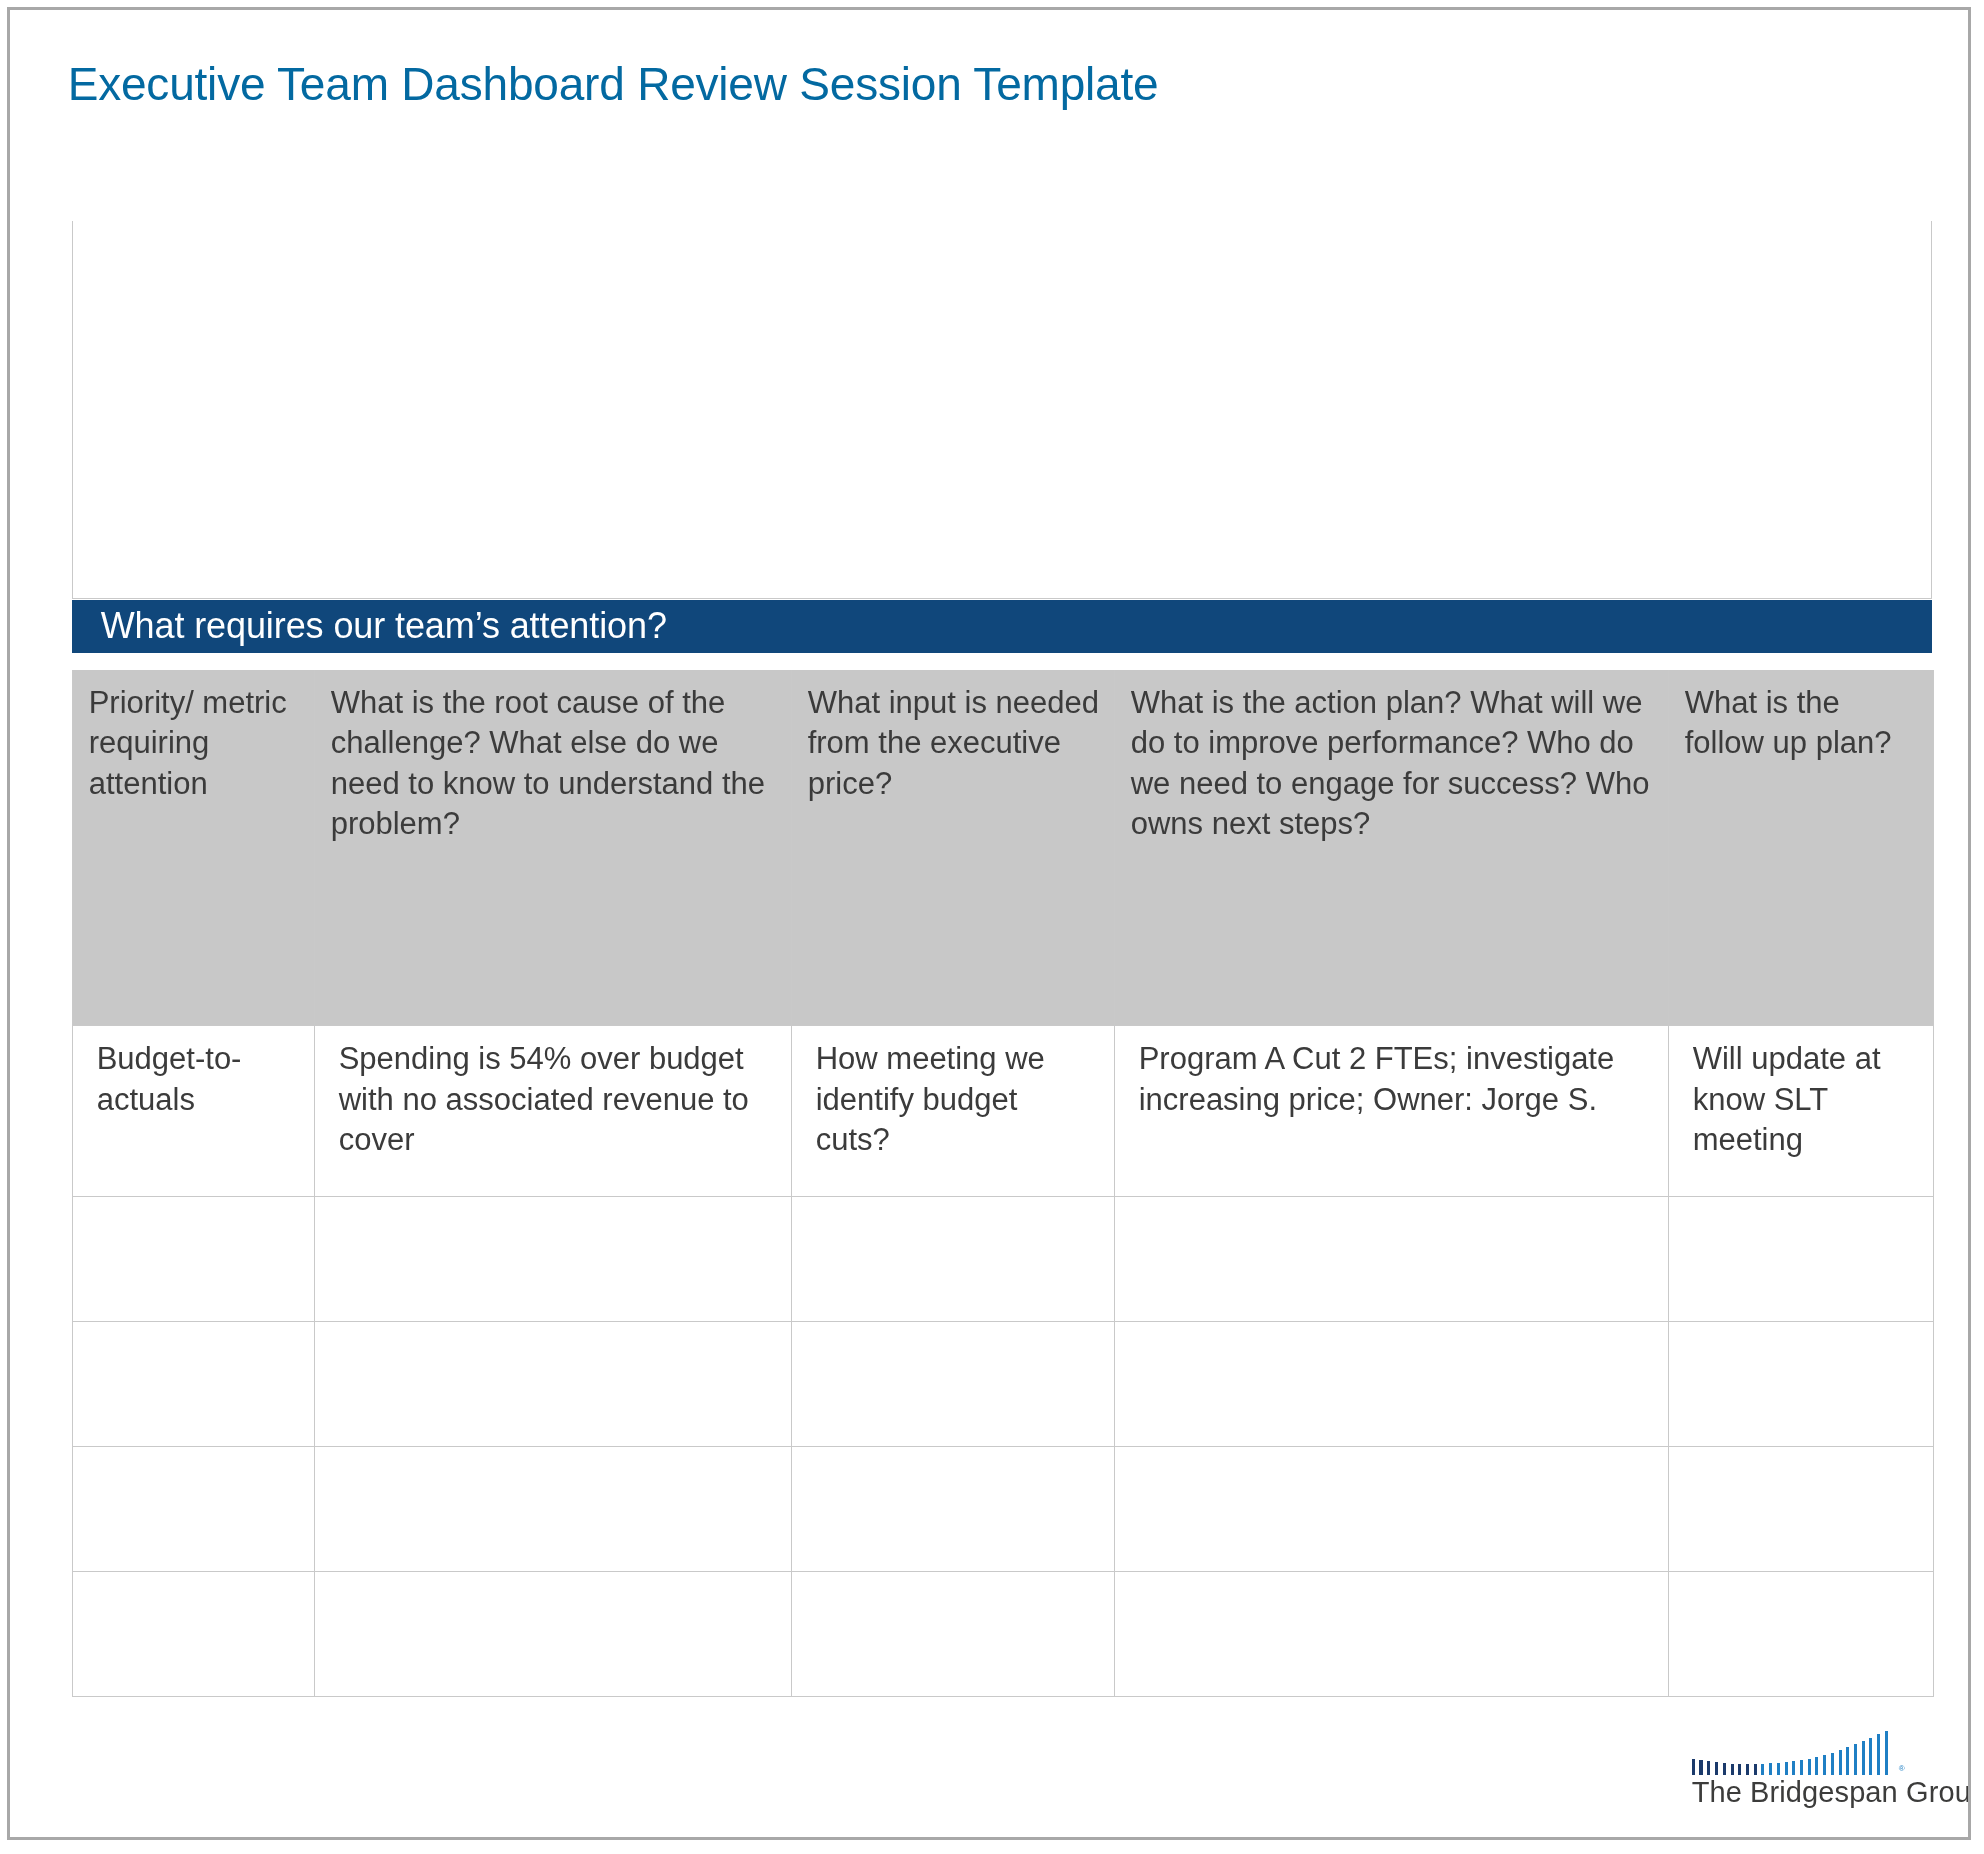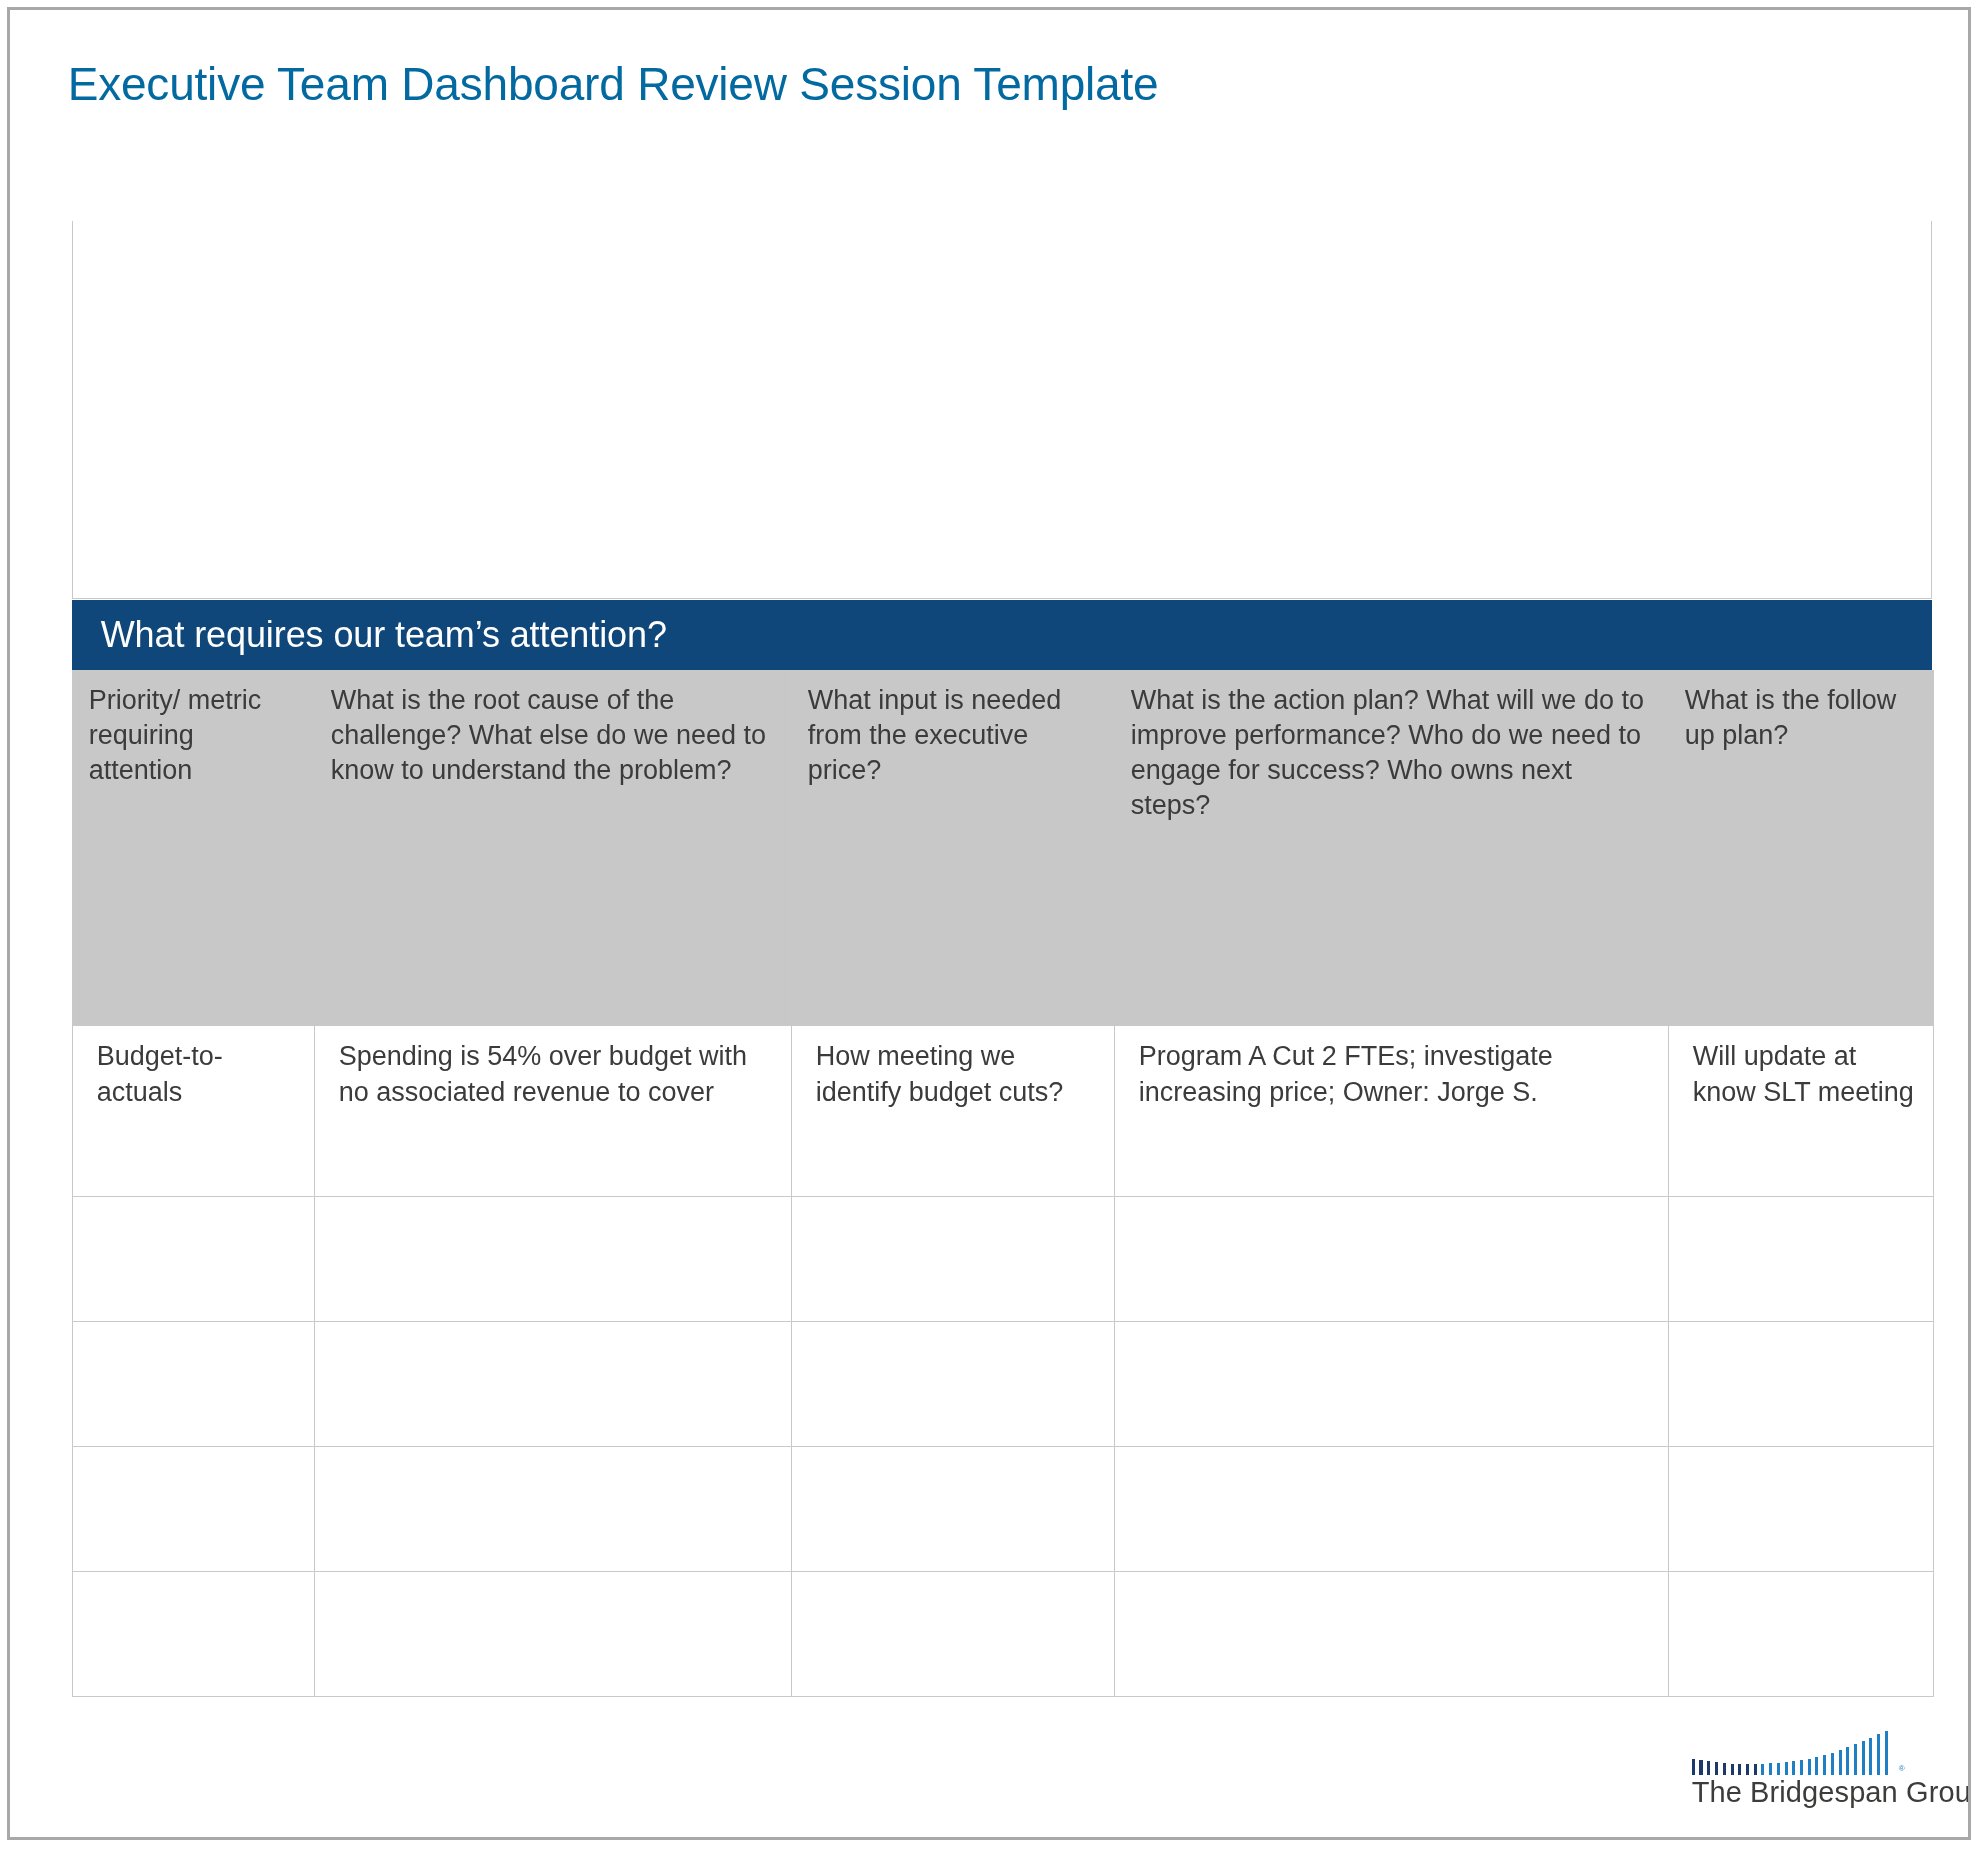--- a/index.html
+++ b/index.html
@@ -67,21 +67,21 @@
     background: #ffffff;
     border: 1.9px solid #c9c9c9;
     border-top: none;
     box-sizing: border-box;
   }
 
   #attention-bar {
     left: 62px;
     top: 590px;
     width: 1860px;
-    height: 70px;
+    height: 53px;
     text-align: center;
   }
 
   
   .grid {
     position: absolute;
     left: 62px;
     top: 660px;
     width: 1860px;
     border-collapse: collapse;
@@ -90,21 +90,21 @@
   .grid col.c1 { width: 242px; }
   .grid col.c2 { width: 477px; }
   .grid col.c3 { width: 323px; }
   .grid col.c4 { width: 554px; }
   .grid col.c5 { width: 265px; }
 
   .grid td {
     border: 1.9px solid #c9c9c9;
     vertical-align: top;
     padding: 13.3px 14.3px 11.4px 16px;
-    font-size: 27px;
+    font-size: 31px;
     line-height: 1.30;
     color: #3b3b3b;
     box-sizing: border-box;
     background: #ffffff;
   }
   .grid tr.head td {
     background: #c8c8c8;
     height: 356px;
     border-top: none;
   }

